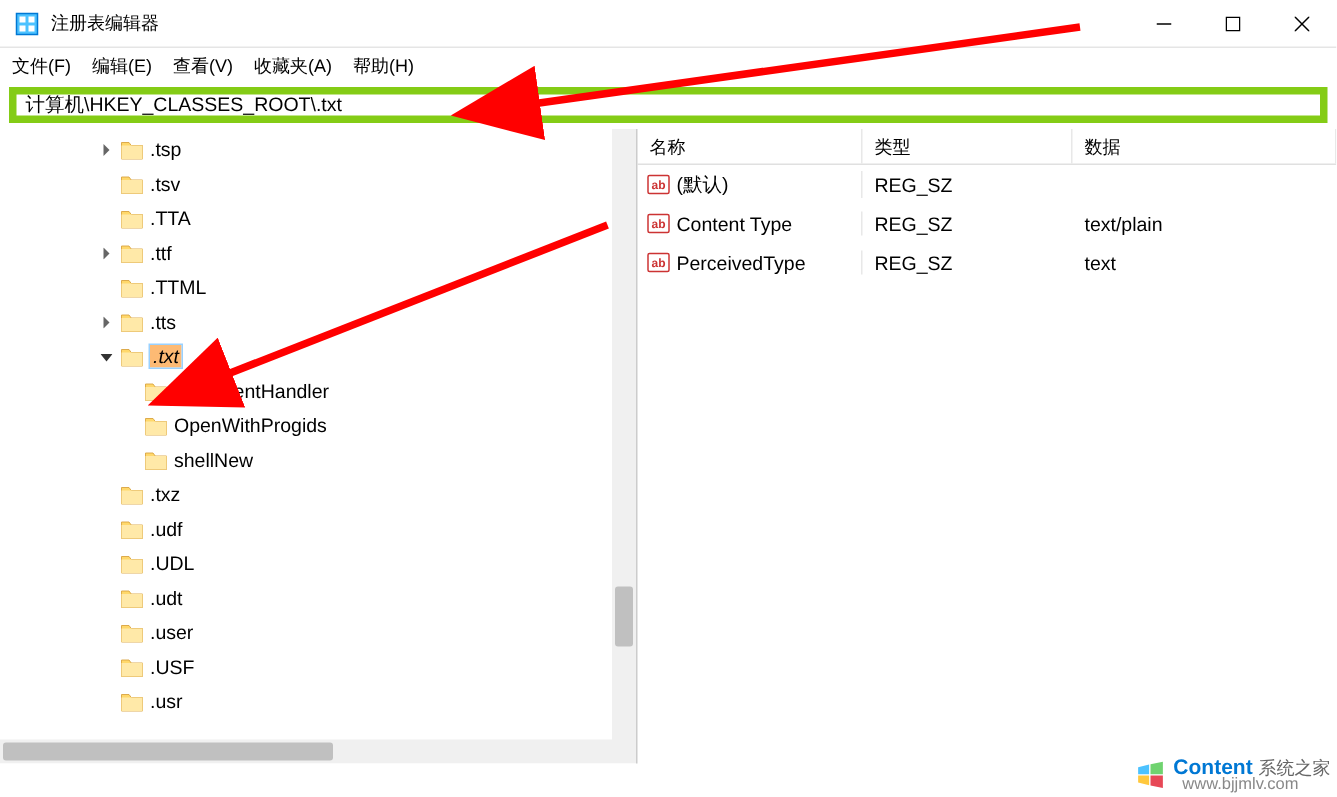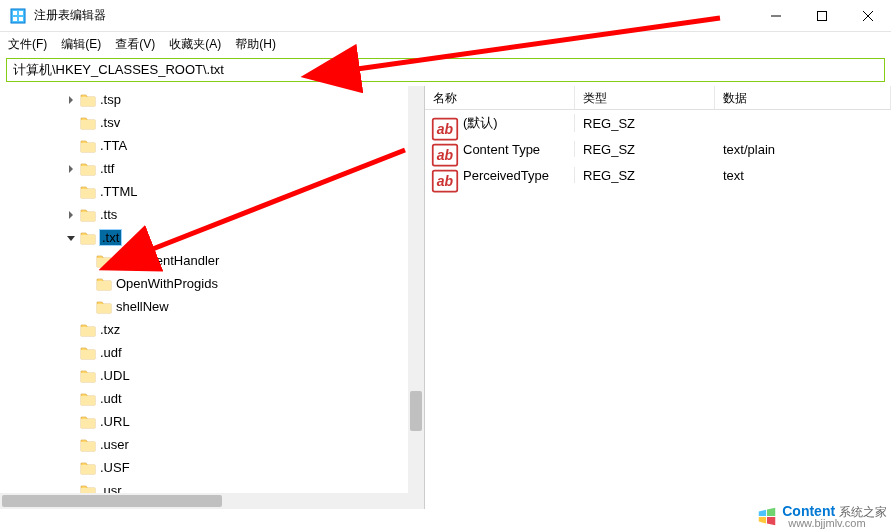--- a/index.html
+++ b/index.html
@@ -8,41 +8,41 @@
     .titlebar { height: 32px; display: flex; align-items: center; padding: 0 0 0 10px; border-bottom: 1px solid #e5e5e5; }
     .titlebar .app-icon { width: 16px; height: 16px; margin-right: 8px; }
     .titlebar .title { font-size: 12px; flex: 1; }
     .win-controls { display: flex; }
     .win-btn { width: 46px; height: 32px; display: flex; align-items: center; justify-content: center; }
     .win-btn svg { width: 10px; height: 10px; }
     
     .menubar { height: 24px; display: flex; align-items: center; padding: 0 8px; font-size: 12px; gap: 14px; }
     .menu-item { cursor: pointer; }
     
-    .address-box { margin: 2px 6px 4px 6px; height: 24px; border: 1px solid #84cc16; display: flex; align-items: center; padding: 0 6px; font-size: 13px; position: relative; }
+    .address-box { margin: 2px 6px 4px 6px; height: 24px; border: 5px solid #84cc16; display: flex; align-items: center; padding: 0 6px; font-size: 13px; position: relative; }
     
     .main-area { display: flex; height: calc(100% - 32px - 24px - 30px - 22px); }
     
     .tree-panel { width: 425px; overflow: hidden; border-right: 1px solid #ccc; position: relative; }
     .tree-scroll { height: 100%; overflow-y: hidden; padding: 2px 0; margin-left: 16px; }
     .tree-item { display: flex; align-items: center; height: 23px; font-size: 13px; white-space: nowrap; }
     .tree-indent { display: inline-block; }
     .tree-toggle { width: 14px; height: 14px; display: inline-flex; align-items: center; justify-content: center; font-size: 9px; color: #666; margin-right: 2px; cursor: pointer; }
     .folder-icon { width: 16px; height: 14px; margin-right: 4px; }
     .tree-label { cursor: pointer; }
-    .tree-item.selected .tree-label { background: #0369a1; outline: 1px solid #99d1ff; padding: 0 2px; }
+    .tree-item.selected .tree-label { background: #fdba74; outline: 1px solid #99d1ff; padding: 0 2px; font-style: italic; }
     
     .list-panel { flex: 1; overflow: hidden; }
     .list-header { display: flex; height: 24px; border-bottom: 1px solid #e0e0e0; font-size: 12px; }
     .col { padding: 4px 8px; border-right: 1px solid #e8e8e8; }
     .col-name { width: 150px; }
     .col-type { width: 140px; }
     .col-data { flex: 1; }
     .list-row { display: flex; height: 26px; align-items: center; font-size: 13px; }
-    .val-icon { width: 28px; height: 16px; margin-left: 6px; margin-right: 4px; font-style: italic; }
+    .val-icon { width: 16px; height: 16px; margin-left: 6px; margin-right: 4px; }
     
     .scrollbar-v { position: absolute; right: 0; top: 0; bottom: 0; width: 16px; background: #f0f0f0; }
     .scrollbar-thumb { position: absolute; left: 2px; right: 2px; background: #c0c0c0; border-radius: 2px; }
     .scrollbar-h { position: absolute; bottom: 0; left: 0; right: 16px; height: 16px; background: #f0f0f0; }
     .scrollbar-h .scrollbar-thumb { top: 2px; bottom: 2px; left: 2px; right: auto; }
     
     .annotation-arrow { position: absolute; pointer-events: none; }
     
     .watermark { position: absolute; right: 4px; bottom: 2px; display: flex; align-items: center; font-size: 14px; gap: 4px; }
     .watermark .wlogo { width: 22px; height: 22px; }
@@ -243,29 +243,20 @@
             </svg></span>
           <span class="tree-label">.udt</span>
         </div>
         <div class="tree-item">
           <span class="tree-indent" style="width: 48px;"></span>
           <span class="tree-toggle"></span>
           <span class="folder-icon"><svg viewBox="0 0 16 14">
               <path d="M1 2h5l1.5 2H15v9H1z" fill="#ffd86b" stroke="#d9a441" stroke-width="0.6"></path>
               <path d="M1 4h14v9H1z" fill="#ffe9a8"></path>
             </svg></span>
-          <span class="tree-label">.URL</span>
-        </div>
-        <div class="tree-item">
-          <span class="tree-indent" style="width: 48px;"></span>
-          <span class="tree-toggle"></span>
-          <span class="folder-icon"><svg viewBox="0 0 16 14">
-              <path d="M1 2h5l1.5 2H15v9H1z" fill="#ffd86b" stroke="#d9a441" stroke-width="0.6"></path>
-              <path d="M1 4h14v9H1z" fill="#ffe9a8"></path>
-            </svg></span>
           <span class="tree-label">.user</span>
         </div>
         <div class="tree-item">
           <span class="tree-indent" style="width: 48px;"></span>
           <span class="tree-toggle"></span>
           <span class="folder-icon"><svg viewBox="0 0 16 14">
               <path d="M1 2h5l1.5 2H15v9H1z" fill="#ffd86b" stroke="#d9a441" stroke-width="0.6"></path>
               <path d="M1 4h14v9H1z" fill="#ffe9a8"></path>
             </svg></span>
           <span class="tree-label">.USF</span>

